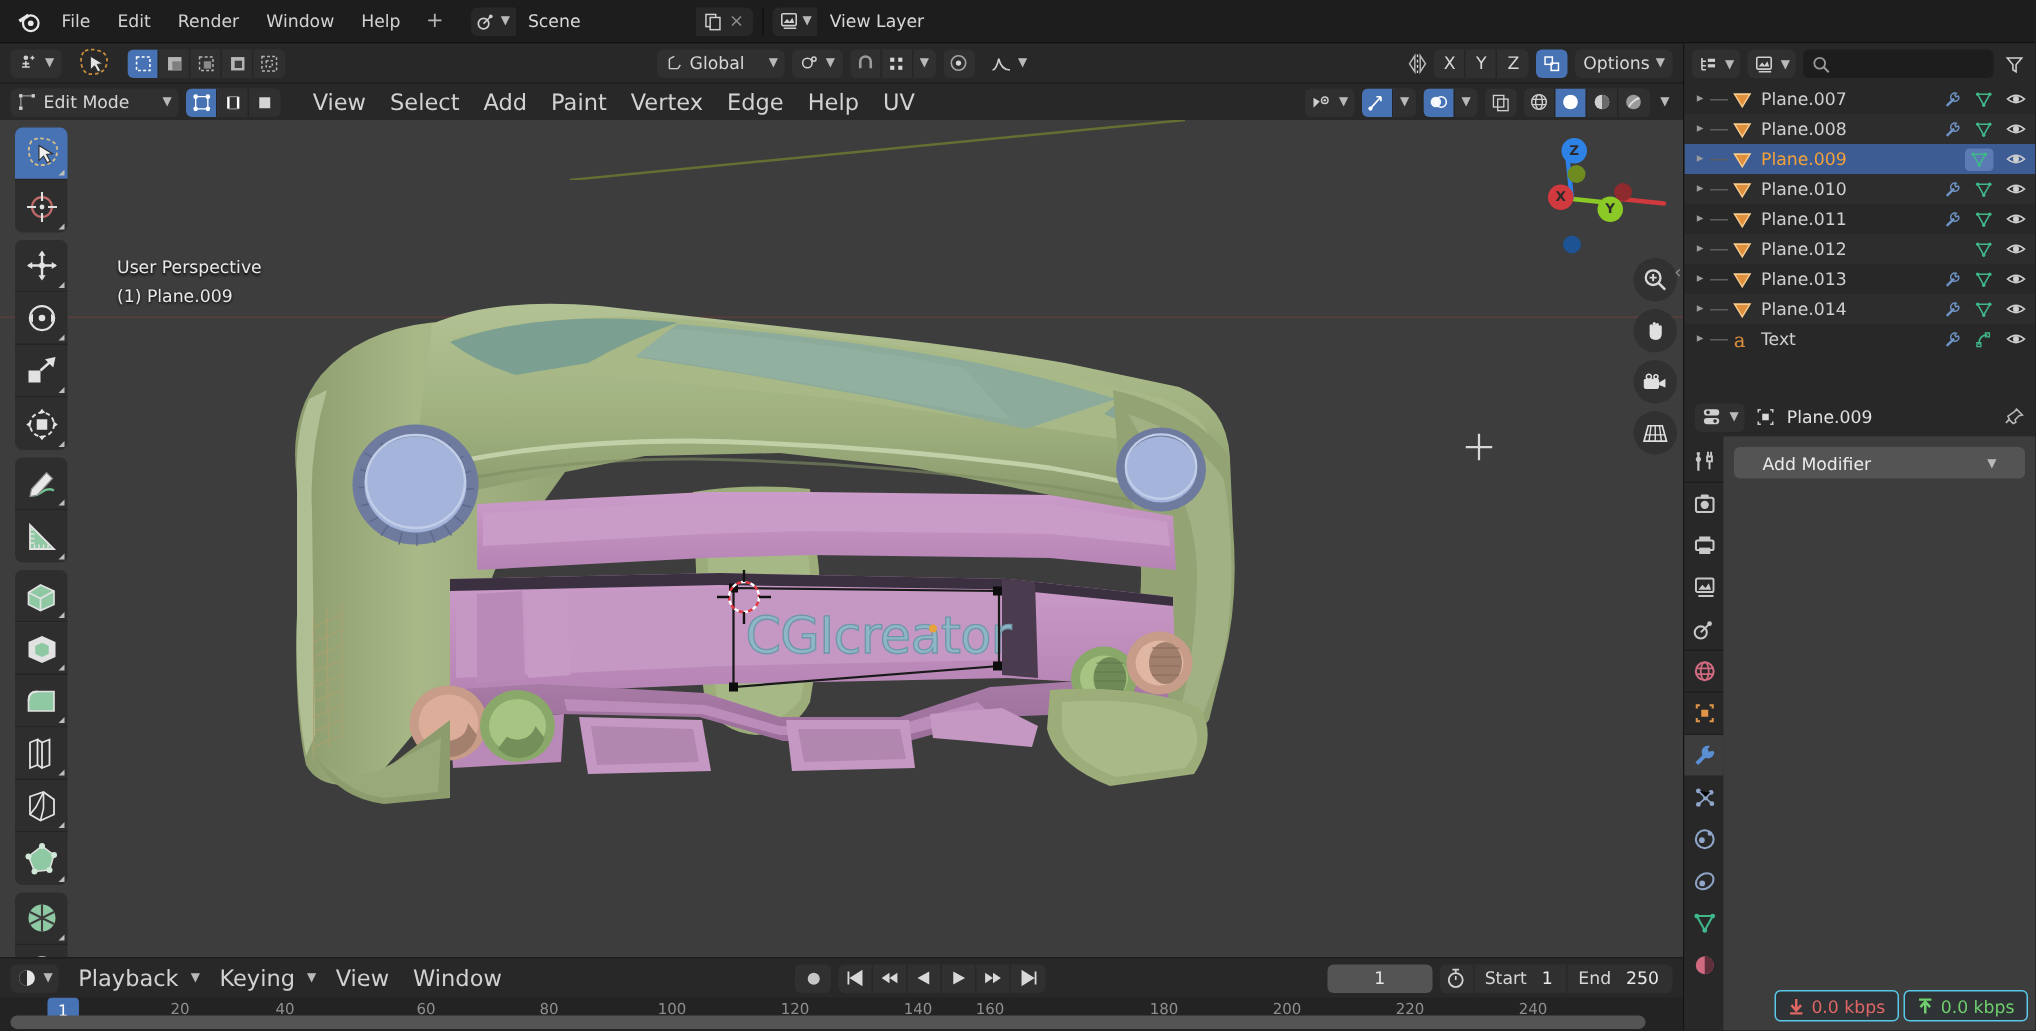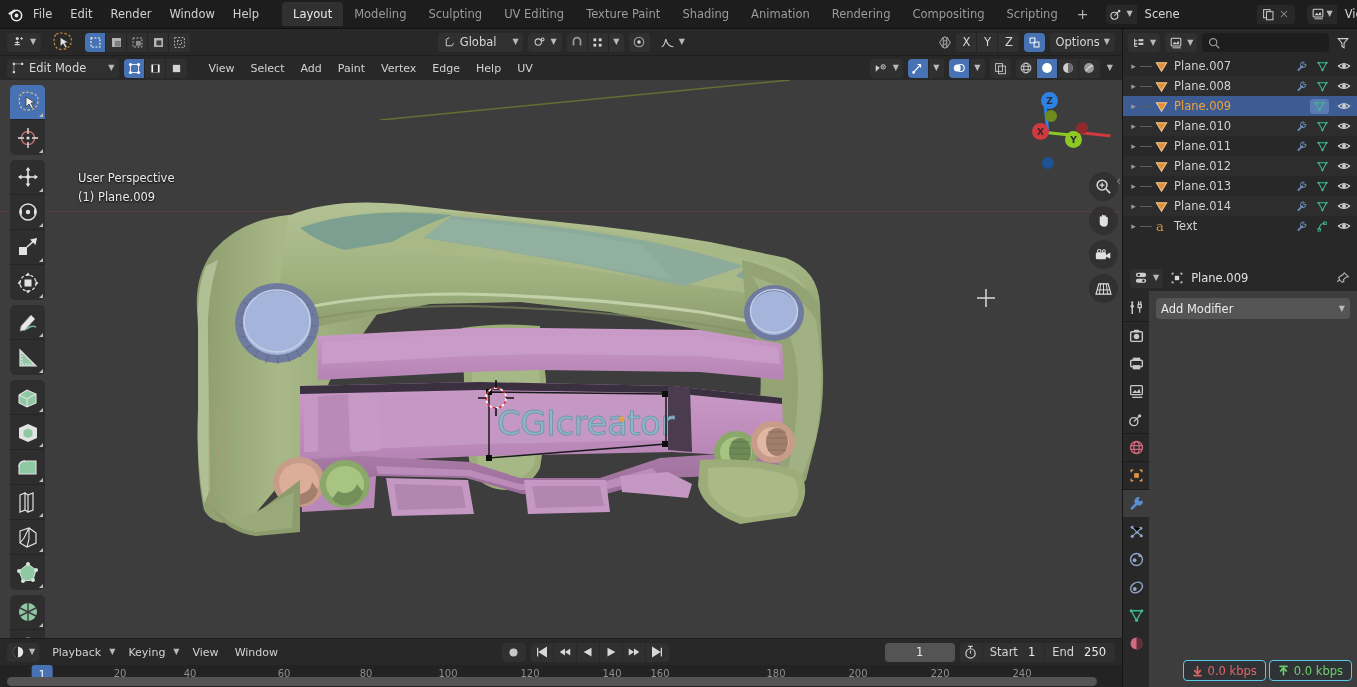--- a/index.html
+++ b/index.html
@@ -35,21 +35,21 @@
 
   
   .vp-header{ height:26px; background:#282828; display:flex; align-items:center; padding:0 7px; gap:5px; flex:0 0 26px;}
   .vp-header2{ height:25px; background:#282828; display:flex; align-items:center; padding:0 7px; gap:5px; flex:0 0 25px; border-top:1px solid #1d1d1d;}
   .btn{ background:#303030; border-radius:4px; height:19px; display:flex; align-items:center; justify-content:center; padding:0 6px; color:#d6d6d6; font-size:11.5px;}
   .btn.on{ background:#4772b3; color:#fff; }
   .grp{ display:flex; align-items:center; background:#303030; border-radius:4px; overflow:hidden; height:19px; }
   .grp > .seg{ height:19px; display:flex; align-items:center; justify-content:center; width:21px; background:#303030; border-right:1px solid #252525;}
   .grp > .seg:last-child{ border-right:none; }
   .grp > .seg.on{ background:#4772b3; }
-  .hmenu{ padding:3px 8px; color:#d2d2d2; font-size:11px; border-radius:3px; }
+  .hmenu{ padding:3px 8px; color:#d2d2d2; font-size:15px; border-radius:3px; }
   .dd{ display:flex; align-items:center; gap:4px; background:#303030; border-radius:4px; height:19px; padding:0 5px 0 5px; color:#d6d6d6;}
   .spacer{ flex:1; }
   .chev{ font-size:8px; color:#b9b9b9; line-height:1; }
 
   
   .viewport{ flex:1; position:relative; background:#3d3d3d; overflow:hidden; min-height:0; }
   .vp-text{ position:absolute; left:78px; top:89px; font-size:11.5px; color:#e9e9e9; text-shadow:0 1px 2px #000; line-height:1.65; pointer-events:none;}
   .horizon{ position:absolute; left:0; right:0; top:131px; height:1px; background:rgba(120,60,60,.55); }
 
   
@@ -108,21 +108,21 @@
 
   
   .props{ flex:1; display:flex; flex-direction:column; background:#303030; min-height:0;}
   .props-header{ height:26px; display:flex; align-items:center; gap:7px; padding:0 7px; background:#282828;}
   .props-body{ flex:1; display:flex; min-height:0; }
   .props-tabs{ flex:0 0 26px; background:#282828; display:flex; flex-direction:column; align-items:center; padding-top:2px;}
   .ptab{ width:26px; height:28px; display:flex; align-items:center; justify-content:center; position:relative;}
   .ptab.active{ background:#3d3d3d; }
   .ptab.div{ border-top:1px solid #1d1d1d; }
   .props-main{ flex:1; background:#3d3d3d; padding:7px; position:relative;}
-  .addmod{ background:#545454; border-radius:4px; height:21px; display:flex; align-items:center; justify-content:space-between; padding:0 5px; color:#eaeaea; font-size:11.5px;}
+  .addmod{ background:#545454; border-radius:4px; height:21px; display:flex; align-items:center; justify-content:space-between; padding:0 19px; color:#eaeaea; font-size:11.5px;}
   .netstat{ position:absolute; right:5px; bottom:6px; display:flex; gap:3px; }
   .netpill{ border:1px solid #5ac8e8; border-radius:4px; background:#2f3336; height:21px; display:flex; align-items:center; gap:5px; padding:0 8px; font-size:11.5px;}
   .kbps-dn{ color:#e06666; }
   .kbps-up{ color:#6fcf6f; }
   .pin{ color:#b8b8b8; font-size:12px; }
   svg{ display:block; }
 </style>
 </head>
 <body>
 
@@ -135,32 +135,20 @@
         <circle cx="10.5" cy="10.5" r="1.9" fill="#e8e8e8"></circle>
         <path d="M2.2 8.2 L8.4 4.2 L9.8 6.2 L3.6 10" fill="#e8e8e8"></path>
       </svg>
     </div>
     <div id="topmenus" style="display:flex;align-items:center">
         <div class="menu-item">File</div>
         <div class="menu-item">Edit</div>
         <div class="menu-item">Render</div>
         <div class="menu-item">Window</div>
         <div class="menu-item">Help</div>
-      </div>
-    <div class="wstabs" id="wstabs">
-        <div class="wstab active">Layout</div>
-        <div class="wstab">Modeling</div>
-        <div class="wstab">Sculpting</div>
-        <div class="wstab">UV Editing</div>
-        <div class="wstab">Texture Paint</div>
-        <div class="wstab">Shading</div>
-        <div class="wstab">Animation</div>
-        <div class="wstab">Rendering</div>
-        <div class="wstab">Compositing</div>
-        <div class="wstab">Scripting</div>
       </div>
     <div class="wstab-plus">+</div>
 
     <div class="scene-block">
       <div class="idbtn">
         <svg width="14" height="14" viewBox="0 0 16 16">
           <circle cx="5" cy="10" r="4" fill="none" stroke="#cfcfcf" stroke-width="1.3"></circle>
           <circle cx="10.5" cy="4.5" r="1.4" fill="#cfcfcf"></circle>
           <path d="M5 10 L10 5" stroke="#cfcfcf" stroke-width="1.2"></path>
         </svg>

